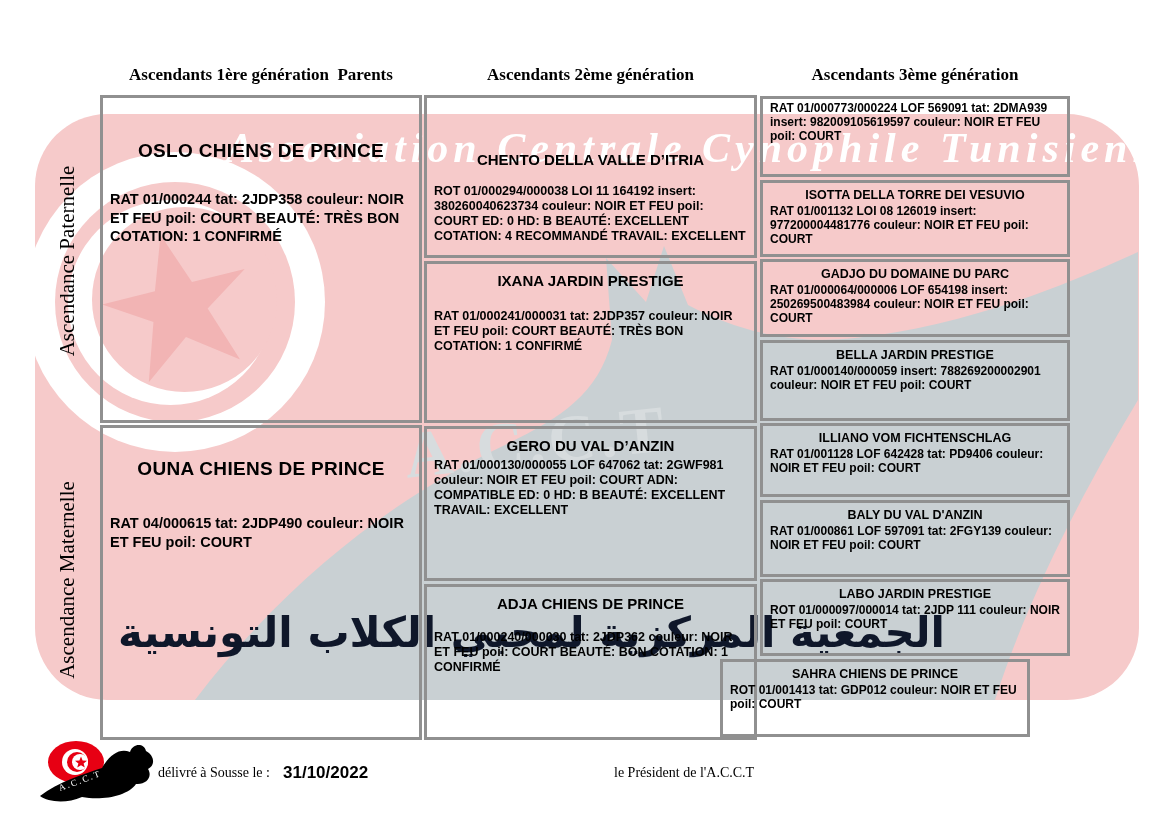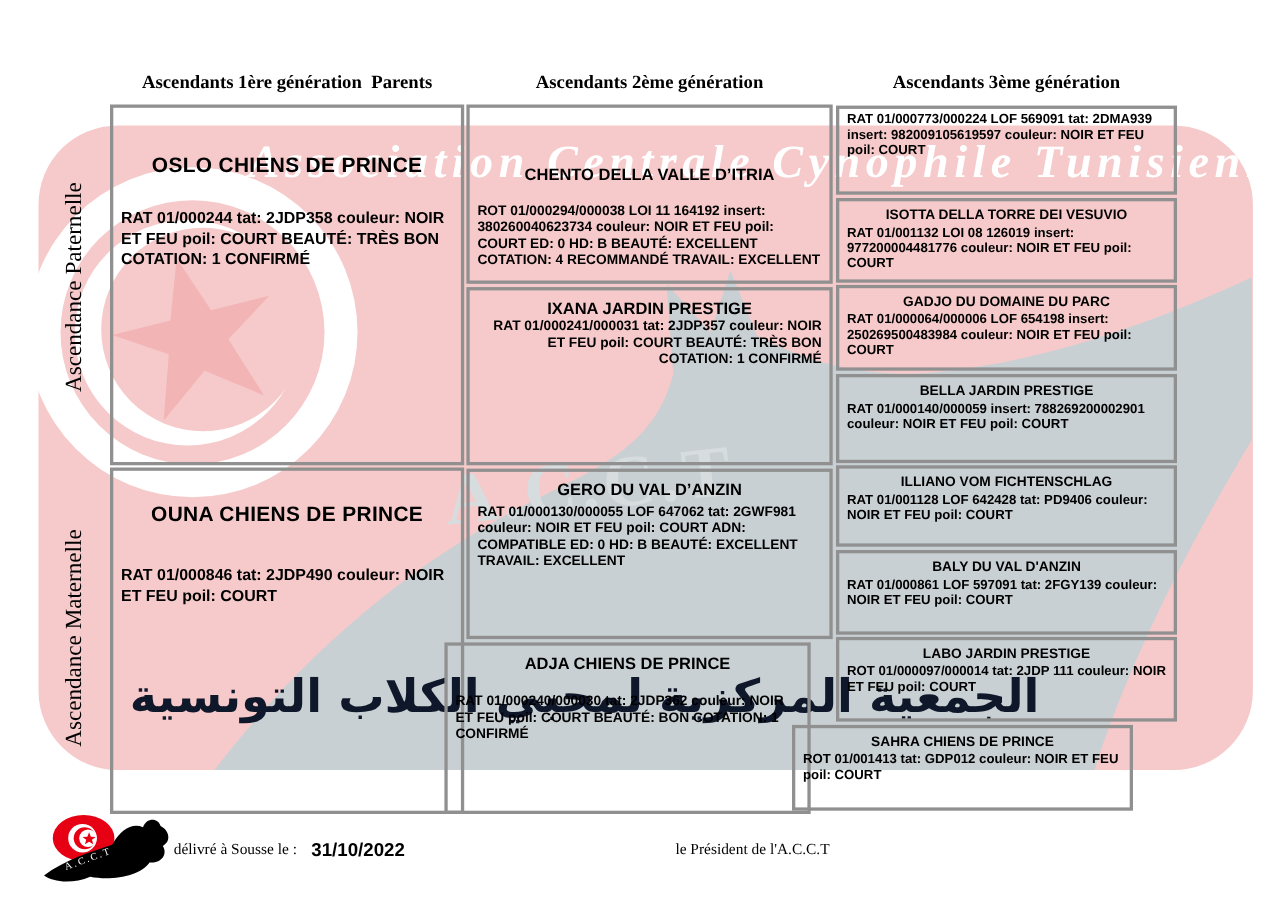--- a/index.html
+++ b/index.html
@@ -93,36 +93,36 @@
 
   <div class="side-label" style="left:67px; top:261px;">Ascendance Paternelle</div>
   <div class="side-label" style="left:67px; top:580px;">Ascendance Maternelle</div>
 
   <div class="pbox parent" style="left:100px; top:95px; width:322px; height:328px;">
     <div class="title" style="padding-top:42px;">OSLO CHIENS DE PRINCE</div>
     <div class="details" style="margin-top:28px;">RAT 01/000244 tat: 2JDP358 couleur: NOIR ET FEU poil: COURT BEAUTÉ: TRÈS BON COTATION: 1 CONFIRMÉ</div>
   </div>
   <div class="pbox parent" style="left:100px; top:425px; width:322px; height:315px;">
     <div class="title" style="padding-top:30px;">OUNA CHIENS DE PRINCE</div>
-    <div class="details" style="margin-top:34px;">RAT 01/000846 tat: 2JDP490 couleur: NOIR ET FEU poil: COURT</div>
+    <div class="details" style="margin-top:34px;">RAT 04/000615 tat: 2JDP490 couleur: NOIR ET FEU poil: COURT</div>
   </div>
 
   <div class="pbox gp" style="left:424px; top:95px; width:333px; height:163px;">
     <div class="title" style="padding-top:8px;margin-top:45px;">CHENTO DELLA VALLE D’ITRIA</div>
     <div class="details" style="margin-top:16px;">ROT 01/000294/000038 LOI 11 164192 insert: 380260040623734 couleur: NOIR ET FEU poil: COURT ED: 0  HD: B BEAUTÉ: EXCELLENT COTATION: 4 RECOMMANDÉ TRAVAIL: EXCELLENT</div>
   </div>
   <div class="pbox gp" style="left:424px; top:261px; width:333px; height:162px;">
     <div class="title" style="padding-top:8px;">IXANA JARDIN PRESTIGE</div>
-    <div class="details" style="text-align:right;">RAT 01/000241/000031 tat: 2JDP357 couleur: NOIR ET FEU poil: COURT BEAUTÉ: TRÈS BON COTATION: 1 CONFIRMÉ</div>
+    <div class="details" style="margin-top:20px;">RAT 01/000241/000031 tat: 2JDP357 couleur: NOIR ET FEU poil: COURT BEAUTÉ: TRÈS BON COTATION: 1 CONFIRMÉ</div>
   </div>
   <div class="pbox gp" style="left:424px; top:426px; width:333px; height:155px;">
     <div class="title" style="padding-top:8px;">GERO DU VAL D’ANZIN</div>
     <div class="details" style="margin-top:4px;">RAT 01/000130/000055 LOF 647062 tat: 2GWF981 couleur: NOIR ET FEU poil: COURT ADN: COMPATIBLE ED: 0  HD: B BEAUTÉ: EXCELLENT TRAVAIL: EXCELLENT</div>
   </div>
-  <div class="pbox gp" style="left:404px; top:584px; width:333px; height:156px;">
+  <div class="pbox gp" style="left:424px; top:584px; width:333px; height:156px;">
     <div class="title" style="padding-top:8px;">ADJA CHIENS DE PRINCE</div>
     <div class="details" style="margin-top:18px;">RAT 01/000240/000030 tat: 2JDP362 couleur: NOIR ET FEU poil: COURT BEAUTÉ: BON COTATION: 1 CONFIRMÉ</div>
   </div>
 
   <div class="pbox ggp" style="left:760px; top:96px; width:310px; height:81px;">
     <div class="details">RAT 01/000773/000224 LOF 569091 tat: 2DMA939 insert: 982009105619597 couleur: NOIR ET FEU poil: COURT</div>
   </div>
   <div class="pbox ggp" style="left:760px; top:180px; width:310px; height:77px;">
     <div class="title">ISOTTA DELLA TORRE DEI VESUVIO</div>
     <div class="details">RAT 01/001132 LOI 08 126019 insert: 977200004481776 couleur: NOIR ET FEU poil: COURT</div>

